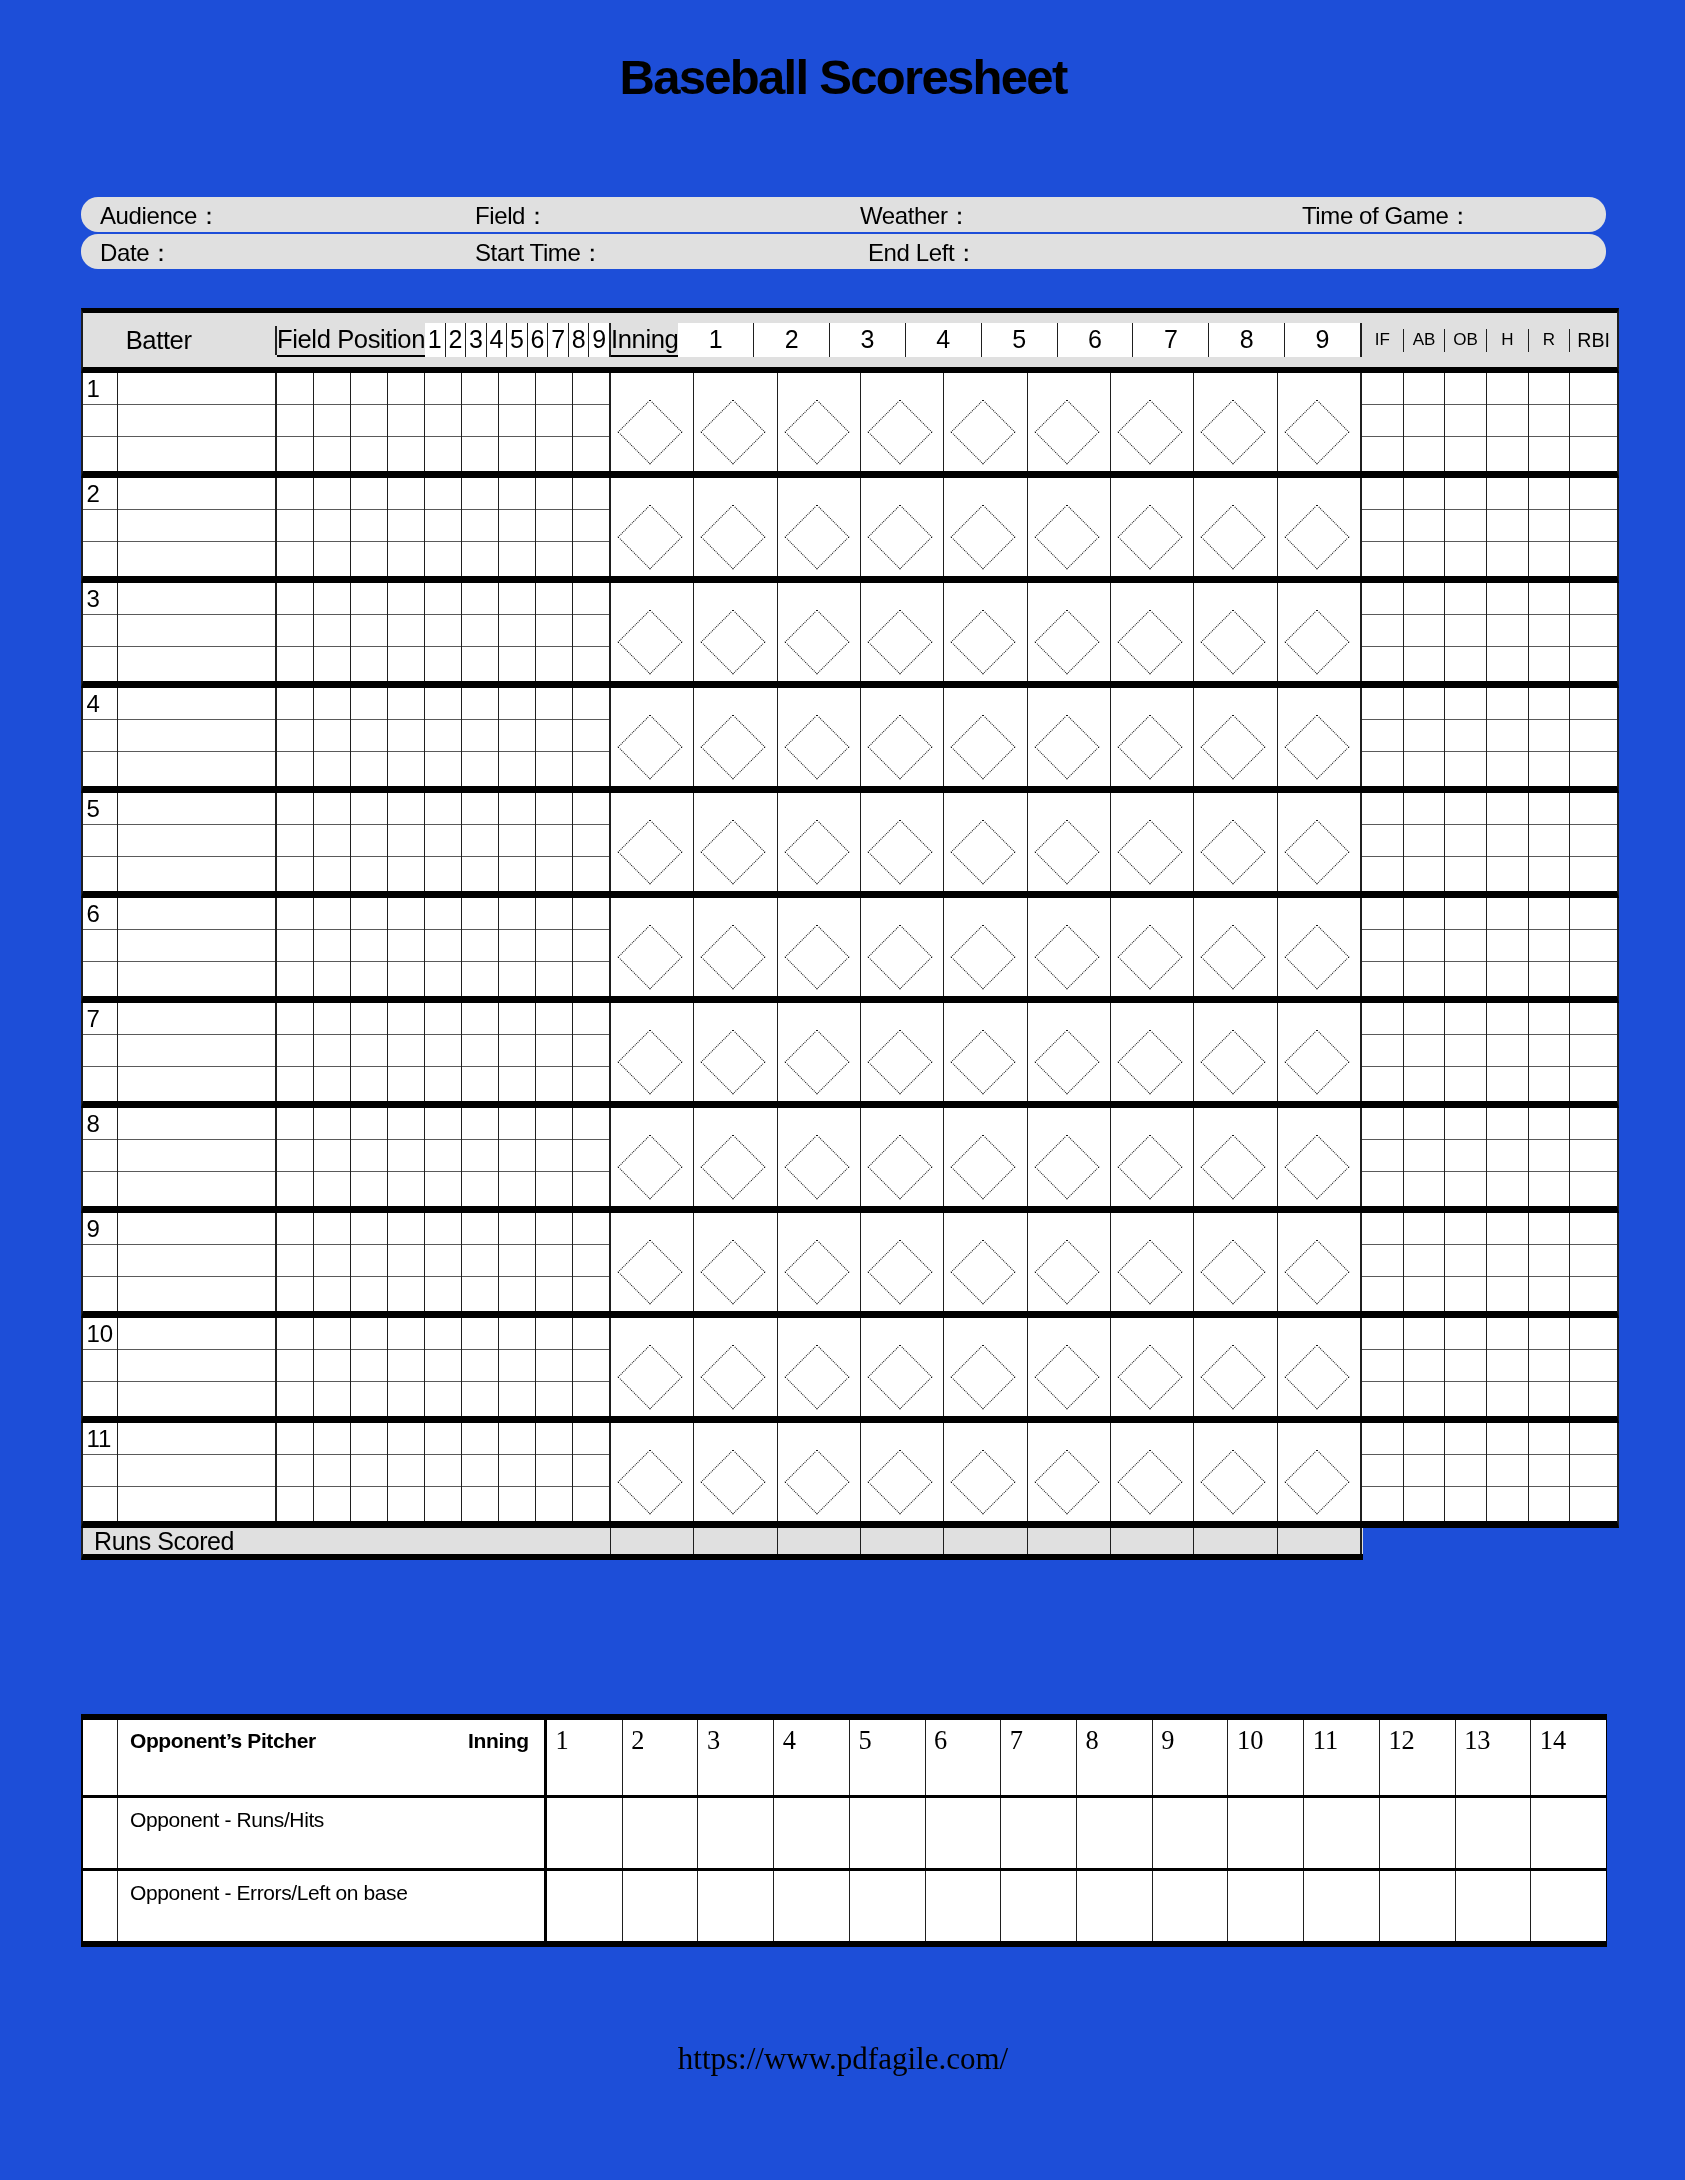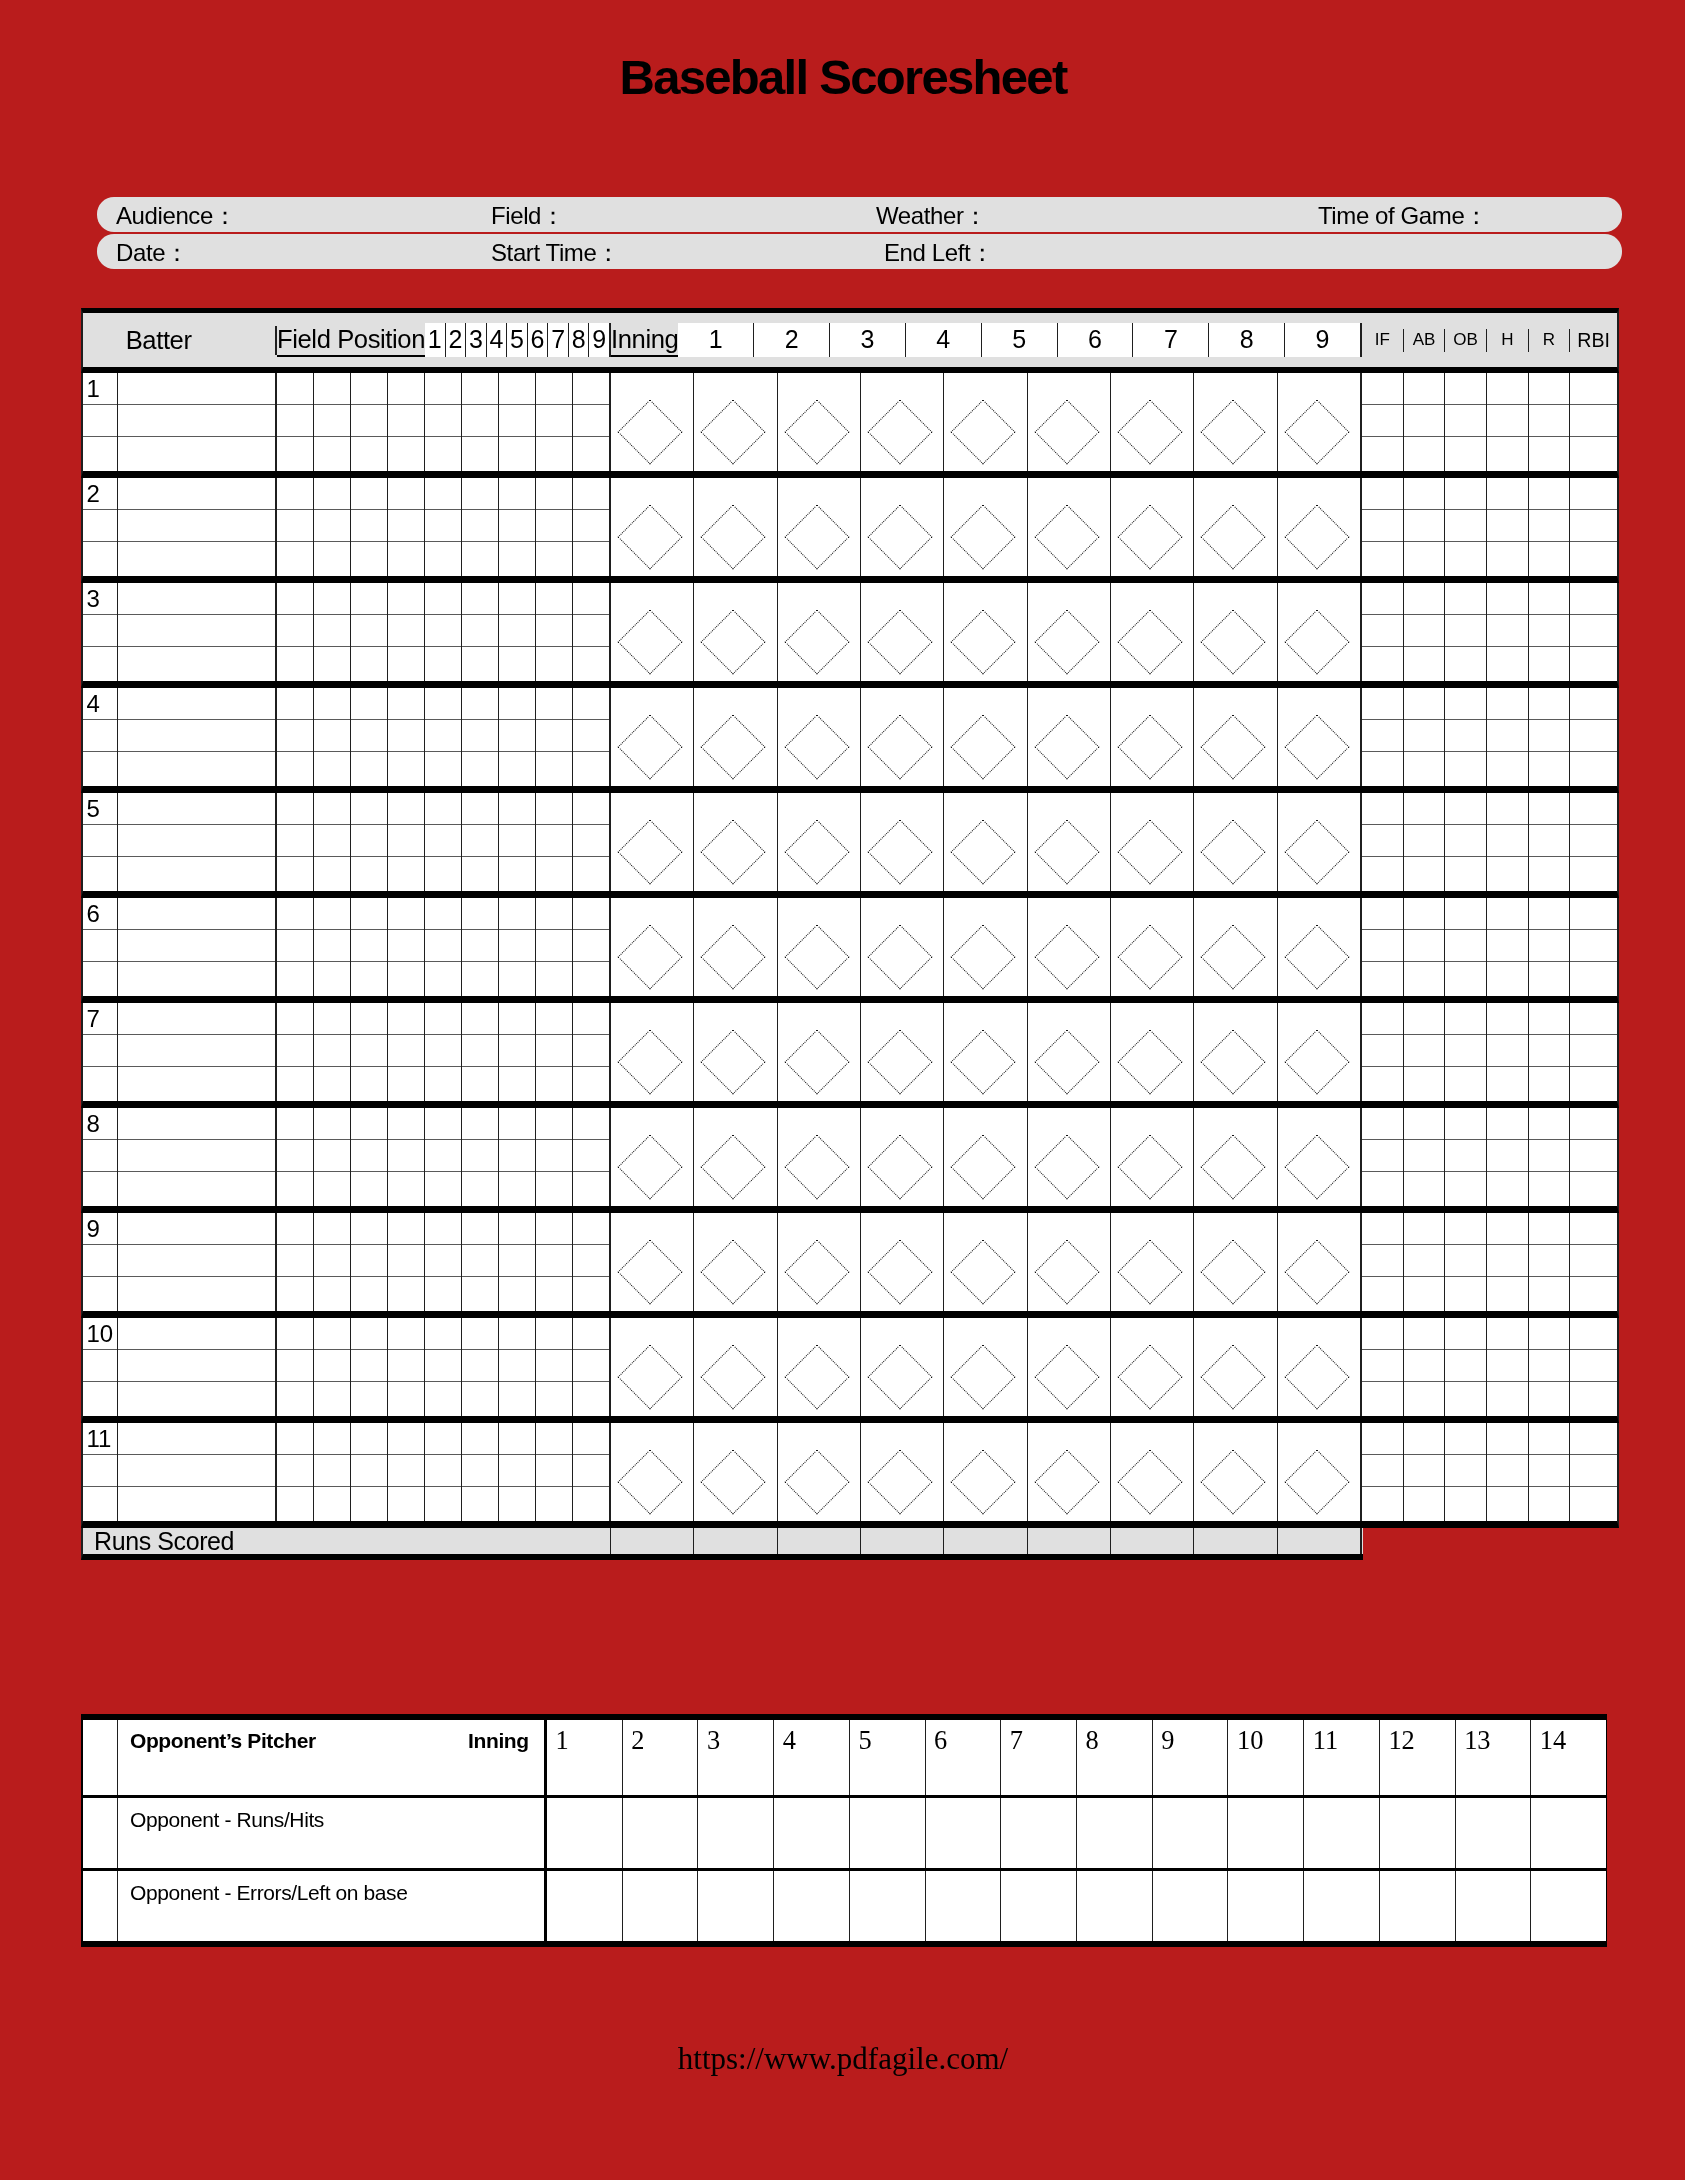--- a/index.html
+++ b/index.html
@@ -1,25 +1,25 @@
 <!DOCTYPE html>
 <html style="font-size:13.6px"><head>
 <meta charset="utf-8">
 <style>
   * { box-sizing: border-box; margin: 0; padding: 0; }
   html, body { background: #ffffff; }
   body { width: 1686px; height: 2181px; font-family: "Liberation Sans", sans-serif; color: #000; position: relative; }
-  .page { position: relative; width: 1686px; height: 2181px; background: #b91c1c; overflow: hidden; }
+  .page { position: relative; width: 1686px; height: 2181px; background: #1d4ed8; overflow: hidden; }
 
   
   .title { position: absolute; top: 49px; left: 0; width: 100%; text-align: center;
            font-size: 49px; font-weight: 700; letter-spacing: -1.7px; }
 
   
-  .info-row { position: absolute; left: 97px; width: 1525px; height: 35px; background: #e0e0e0; border-radius: 17px; }
+  .info-row { position: absolute; left: 81px; width: 1525px; height: 35px; background: #e0e0e0; border-radius: 17px; }
   .info-row-1 { top: 197px; }
   .info-row-2 { top: 234px; }
   .info-label { position: absolute; top: 0; height: 35px; line-height: 37px; font-size: 24px; letter-spacing: -0.4px; }
 
   
   .score-table { position: absolute; left: 81px; top: 308px; width: 1538px; }
 
   .sc-header { display: flex; width: 1538px; height: 65px; background: #e0e0e0;
                border-top: 5.1px solid #000; border-bottom: 6.8px solid #000;
                border-left: 2.6px solid #1f1f1f; border-right: 2.6px solid #1f1f1f; align-items: center; }

